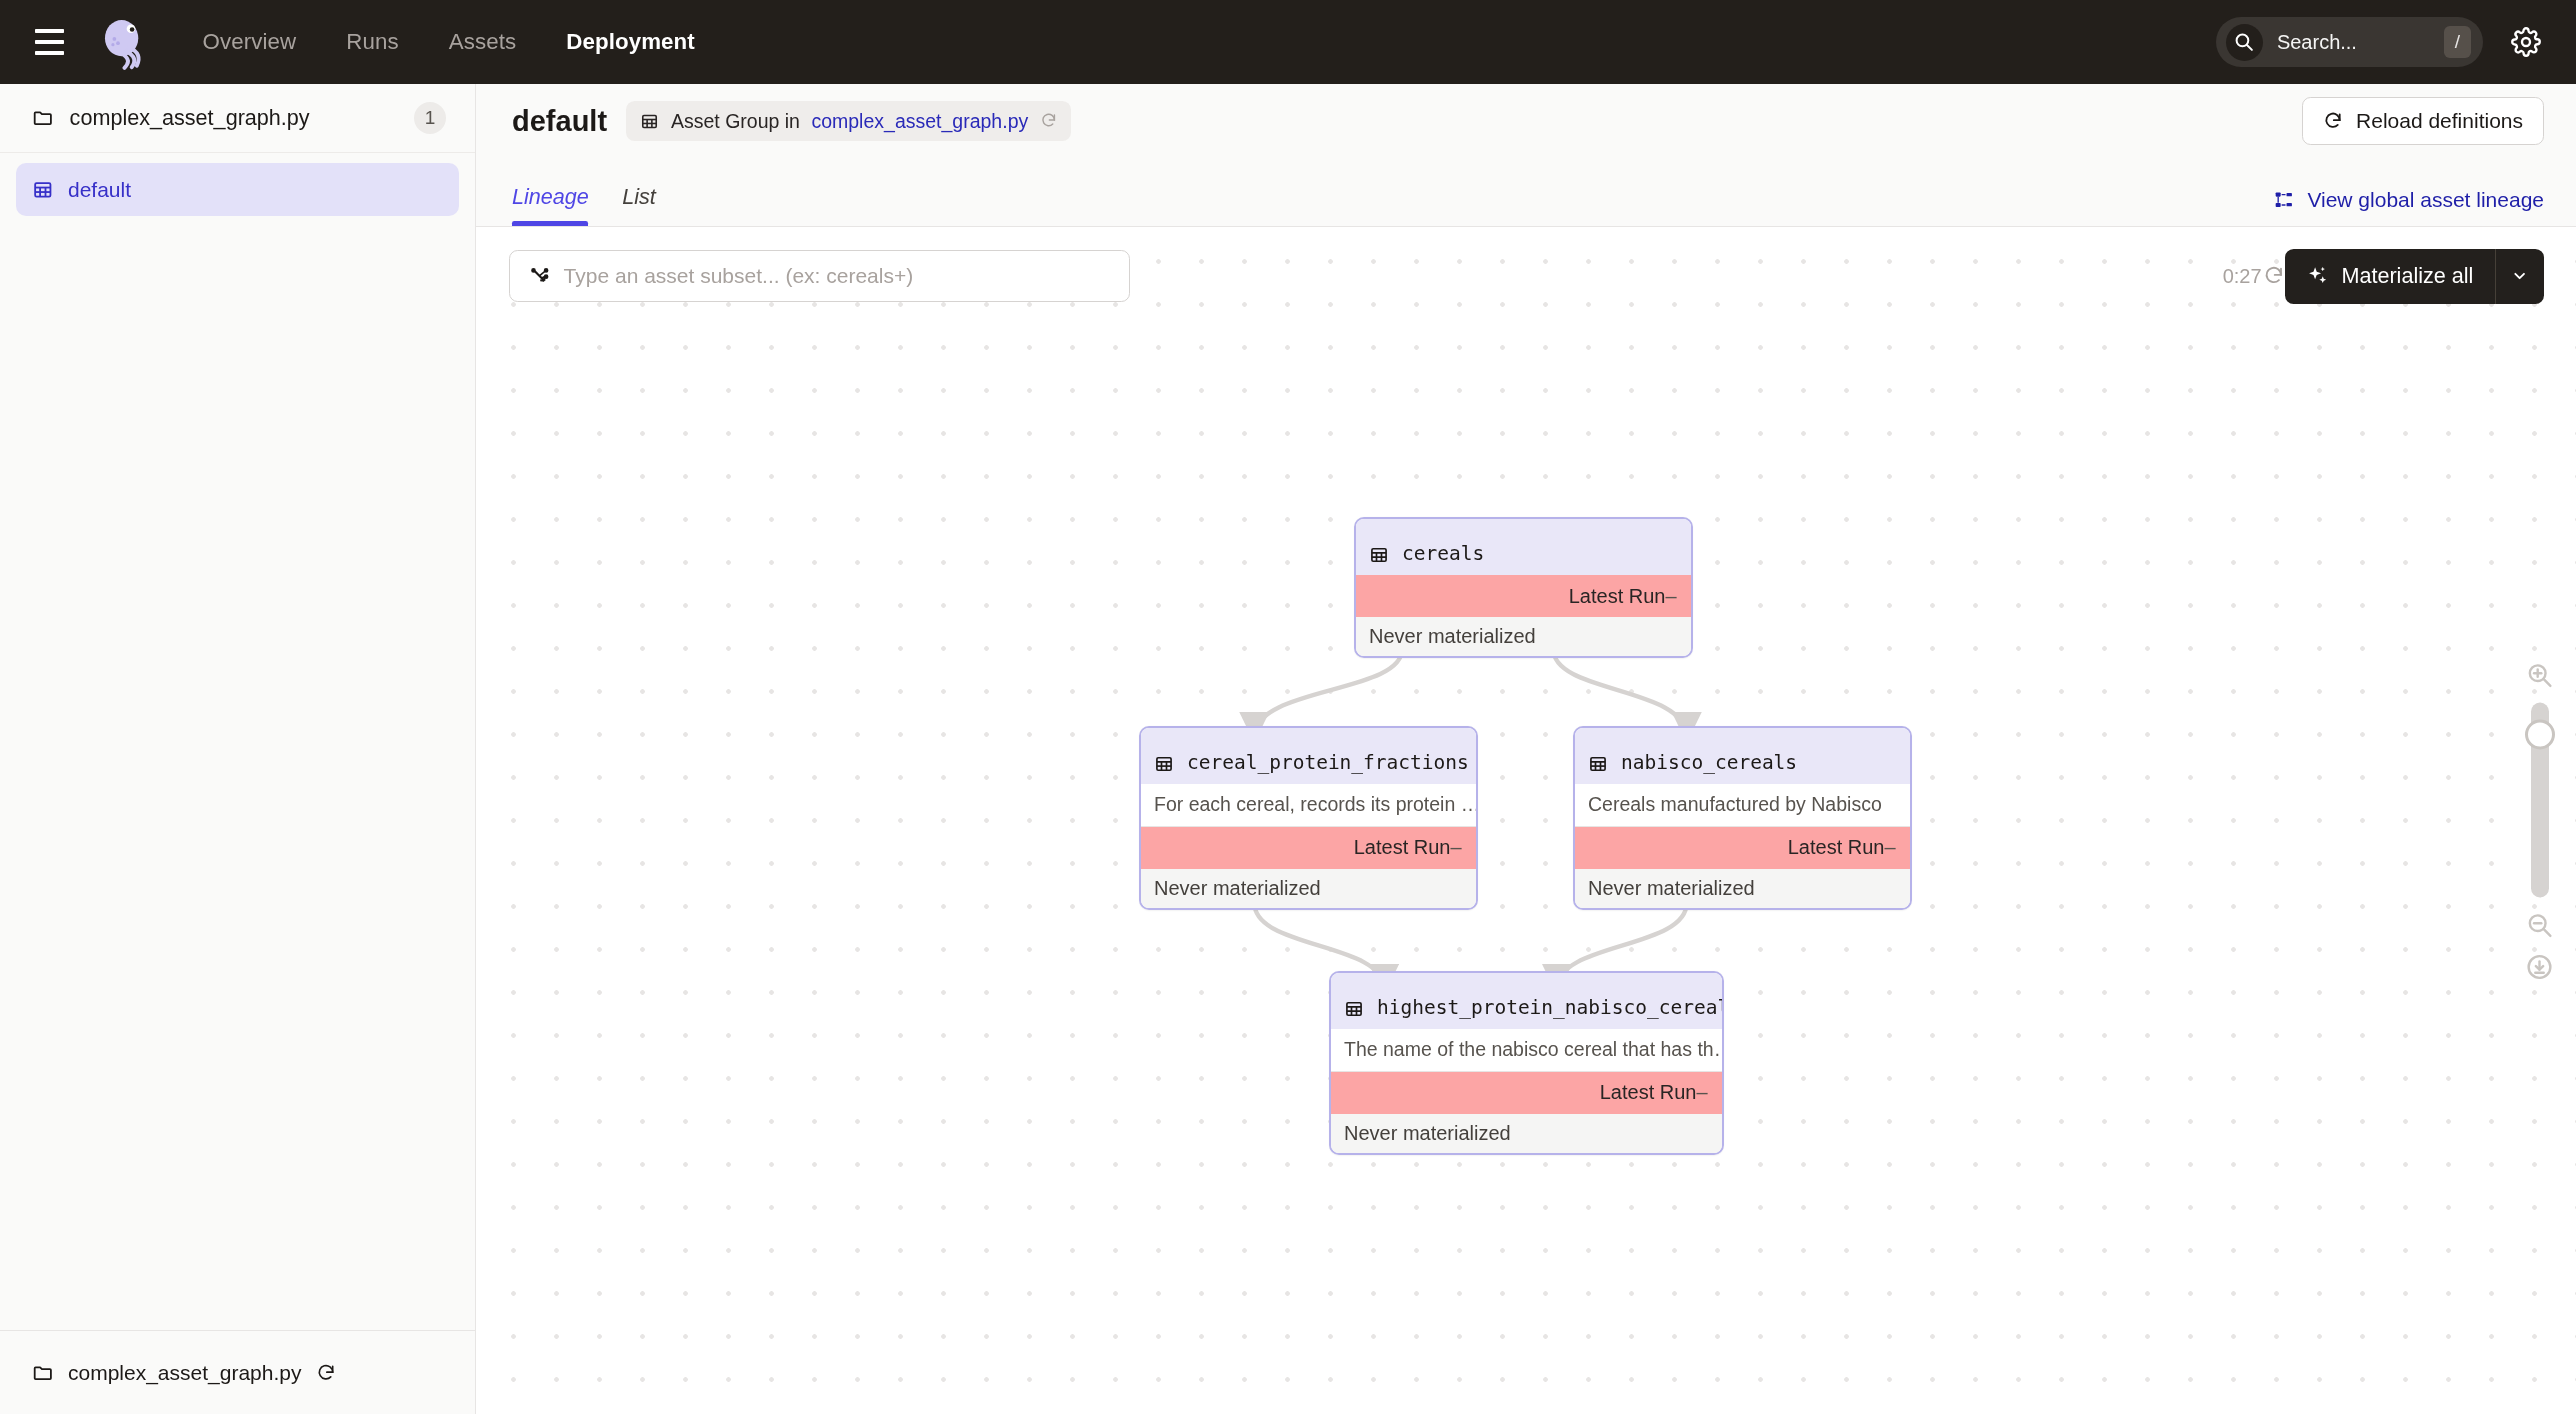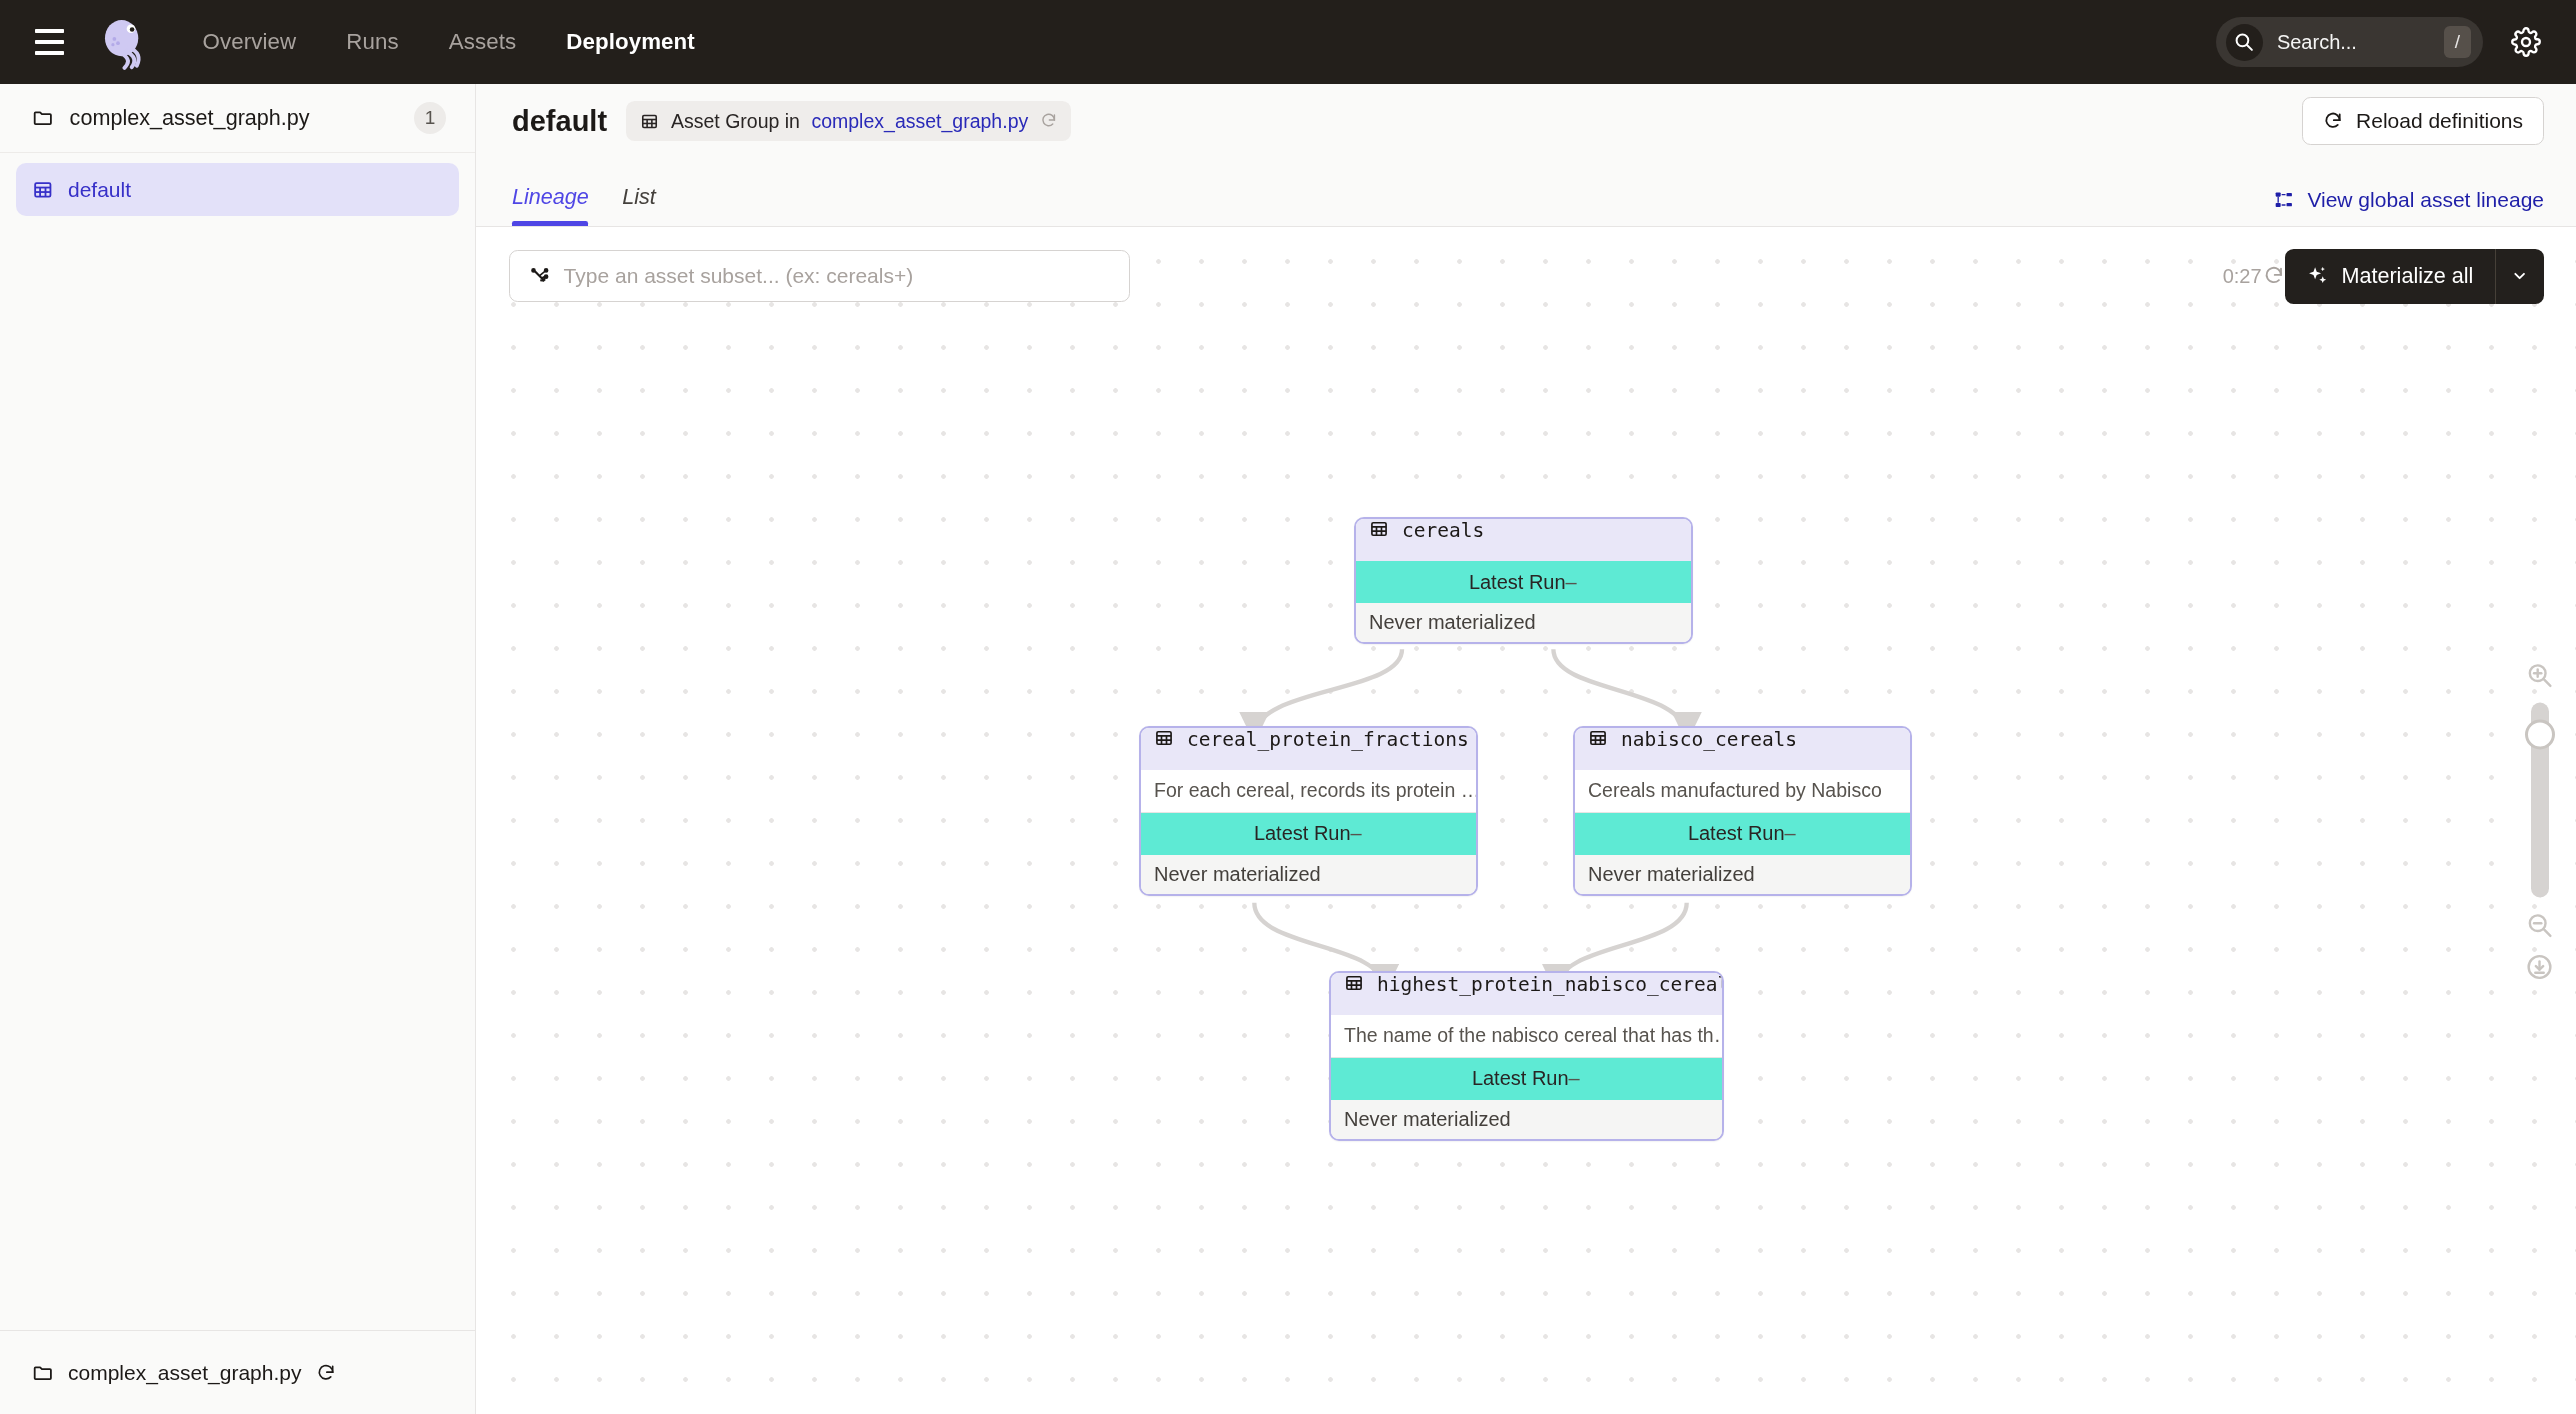--- a/index.html
+++ b/index.html
@@ -155,36 +155,36 @@
 
   .graph { position: absolute; inset: 0; }
   svg.edges { position: absolute; inset: 0; width: 100%; height: 100%; overflow: visible; }
 
   .node {
     position: absolute; background: #FFFFFF; border: 2.9px solid #B6B2EA;
     border-radius: 10px; overflow: hidden; cursor: pointer;
     box-shadow: 0 0.7px 1.4px rgba(0,0,0,.05);
   }
   .node-header {
-    background: #E9E7F8; display: flex; align-items: flex-start; gap: 13px;
-    height: 42px; padding: 0 13px;
+    background: #E9E7F8; display: flex; align-items: flex-end; gap: 13px;
+    height: 56px; padding: 10px 13px;
   }
   .node-title {
     font-family: "DejaVu Sans Mono", "Liberation Mono", monospace;
     font-size: 19.5px; color: #1C1917; white-space: nowrap;
   }
   .node-desc {
     font-size: 19.5px; color: #57534E; padding: 8.6px 13px 10px 13px;
     white-space: nowrap; overflow: hidden; background: #FFFFFF;
     border-bottom: 1.4px solid #E7E5E4;
   }
   .node-row {
-    display: flex; align-items: center; justify-content: center;
+    display: flex; align-items: center; justify-content: flex-end;
     padding: 0 14.4px 0 13px; height: 42px; font-size: 20px; color: #292524;
-    background: #5eead4;
+    background: #fca5a5;
   }
   .node-row .dash { color: #57534E; font-size: 20px; }
   .node-status {
     padding: 0 13px; height: 39px; display: flex; align-items: center;
     font-size: 20px; color: #44403C; background: #F5F5F4;
   }
 
   
   .zoom-controls {
     position: absolute; right: 21.6px; top: 50%; transform: translateY(-50%);

